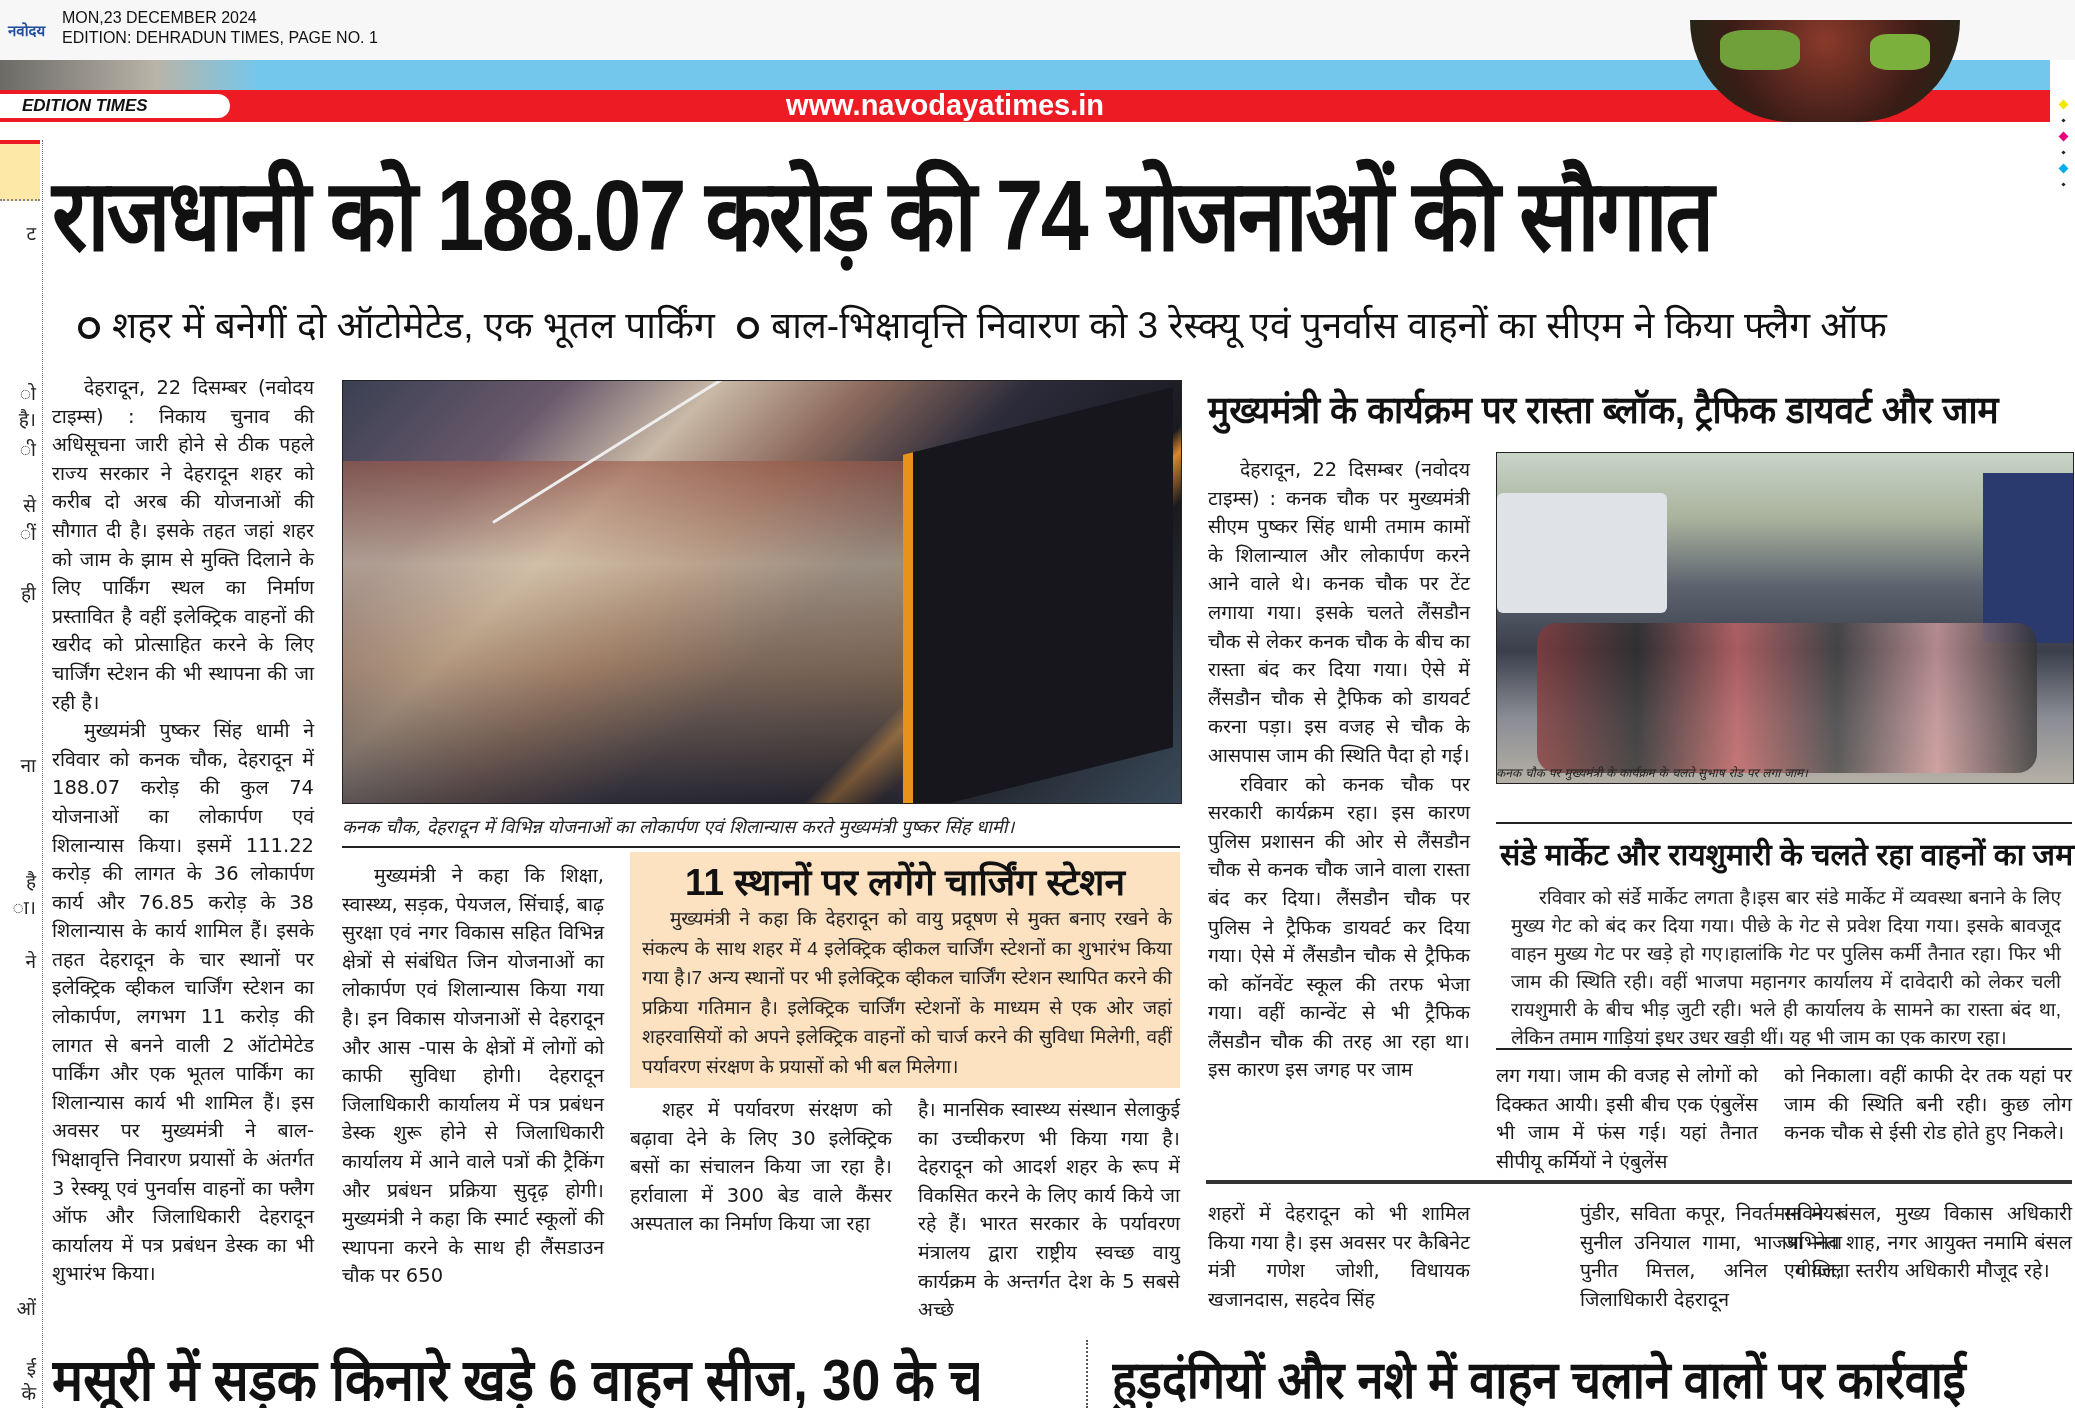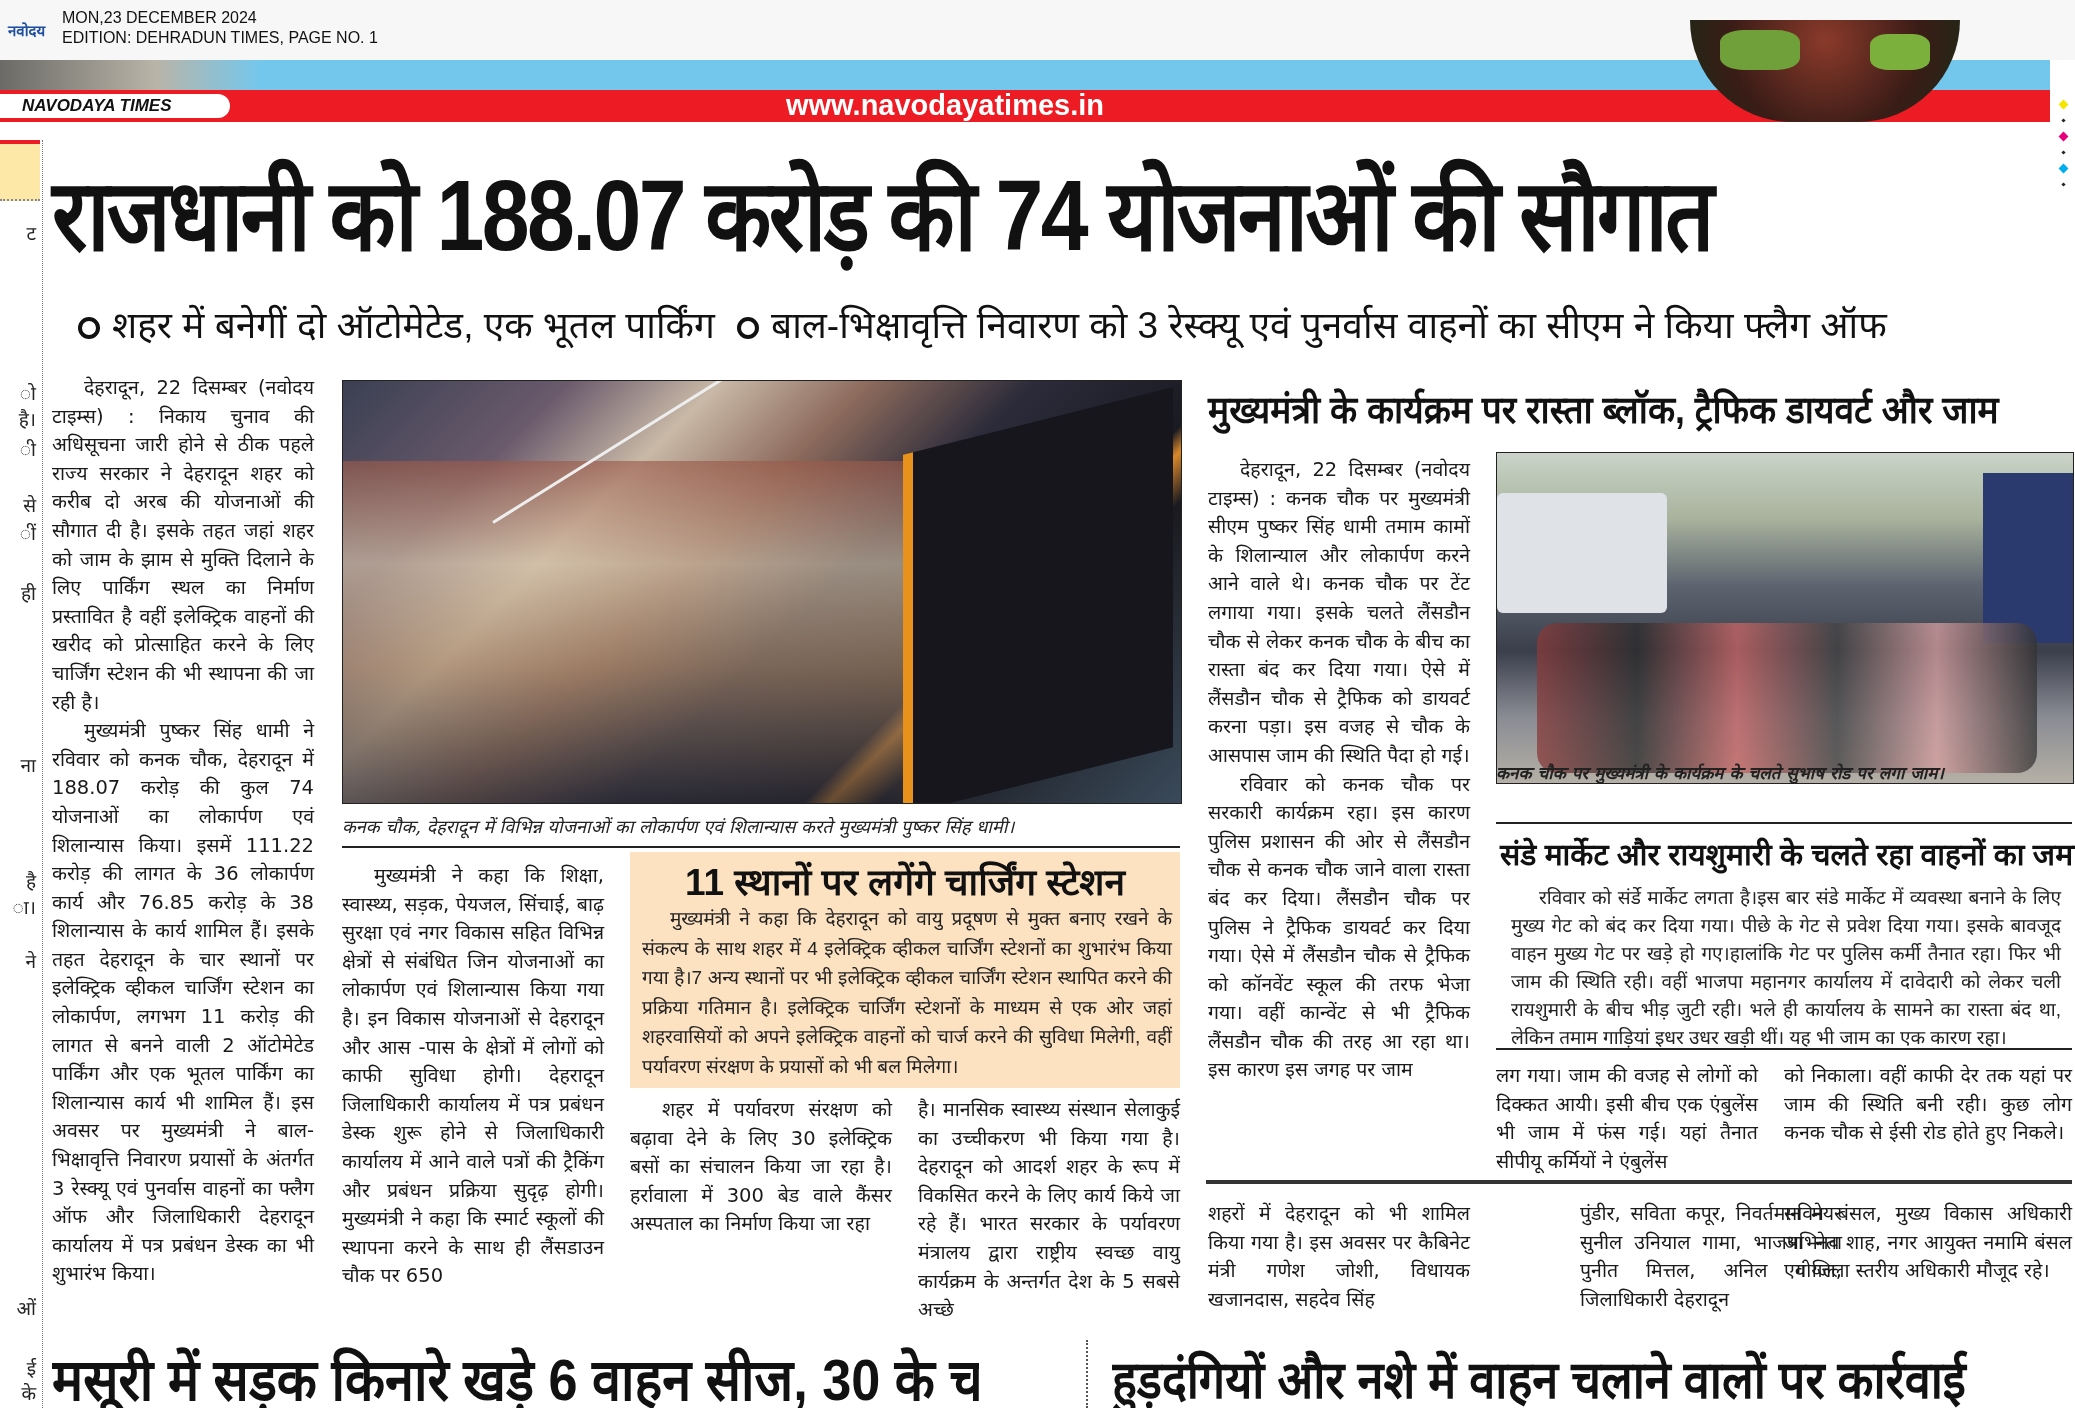--- a/index.html
+++ b/index.html
@@ -47,21 +47,21 @@
   .charge-body p{margin:0;text-indent:28px;}
   .story-col3{left:630px;top:1096px;width:262px;height:225px;}
   .story-col4{left:918px;top:1096px;width:262px;height:225px;}
   
   .right-headline{left:1208px;top:380px;width:860px;height:60px;font-family:"Liberation Sans",sans-serif;font-weight:bold;font-size:38px;line-height:60px;color:#111;white-space:nowrap;transform:scaleX(0.93);transform-origin:left center;}
   .rstory-col1{left:1208px;top:456px;width:262px;height:710px;}
   .photo-traffic{left:1496px;top:452px;width:576px;height:330px;background:linear-gradient(180deg,#c9d3c8 0%,#a8b29c 20%,#5d6470 40%,#3b3f4c 60%,#8a8c94 80%,#b5b0a6 100%);border:1px solid #222;overflow:hidden;}
   .photo-traffic .bus{position:absolute;left:0;top:40px;width:170px;height:120px;background:#dfe3e8;border-radius:6px;}
   .photo-traffic .bus2{position:absolute;right:0;top:20px;width:90px;height:170px;background:#2b3a6e;}
   .photo-traffic .crowd{position:absolute;left:40px;top:170px;width:500px;height:150px;background:linear-gradient(90deg,#8a3a3a,#2a2a2a,#c66,#444,#d9a0a0,#333);opacity:.75;border-radius:20px;}
-  .caption-traffic{left:1496px;top:758px;width:576px;height:30px;font-family:"DejaVu Serif",serif;font-style:italic;font-size:17px;line-height:30px;color:#222;white-space:nowrap;font-weight:bold;}
+  .caption-traffic{left:1496px;top:758px;width:576px;height:30px;font-family:"DejaVu Serif",serif;font-style:italic;font-size:12px;line-height:30px;color:#222;white-space:nowrap;}
   .sub-title{left:1500px;top:830px;width:572px;height:50px;font-family:"Liberation Sans",sans-serif;font-weight:bold;font-size:30px;line-height:50px;text-align:center;color:#111;white-space:nowrap;}
   .sub-body{left:1503px;top:876px;width:566px;height:170px;font-family:"Liberation Sans",sans-serif;font-size:19px;line-height:28px;text-align:justify;color:#222;}
   .sub-body p{margin:8px;text-indent:28px;}
   .rstory-col2{left:1496px;top:1062px;width:262px;height:120px;}
   .rstory-col3{left:1784px;top:1062px;width:288px;height:120px;}
   .thick-rule{left:1206px;top:1180px;width:866px;height:4px;background:#333;}
   .bstory-col1{left:1208px;top:1200px;width:262px;height:120px;}
   .bstory-col2{left:1580px;top:1200px;width:262px;height:120px;}
   .bstory-col3{left:1784px;top:1200px;width:288px;height:120px;}
   
@@ -75,21 +75,21 @@
 <div class="abs metabar"></div>
 <div class="abs meta-logo">नवोदय</div>
 <div class="abs meta-text">
   <div>MON,23 DECEMBER 2024</div>
   <div>EDITION: DEHRADUN TIMES, PAGE NO. 1</div>
 </div>
 
 <div class="abs sky"></div>
 <div class="abs road"></div>
 <div class="abs redbar"></div>
-<div class="abs brand-pill">NAVODAYA TIMES</div>
+<div class="abs brand-pill">EDITION TIMES</div>
 <div class="abs site-url">www.navodayatimes.in</div>
 <div class="abs circle-photo"></div>
 <div class="abs regmarks">
   <span style="background:#f5e600"></span>
   <span style="background:#222;width:3px;height:3px"></span>
   <span style="background:#e6007e"></span>
   <span style="background:#222;width:3px;height:3px"></span>
   <span style="background:#00aeef"></span>
   <span style="background:#222;width:3px;height:3px"></span>
 </div>

